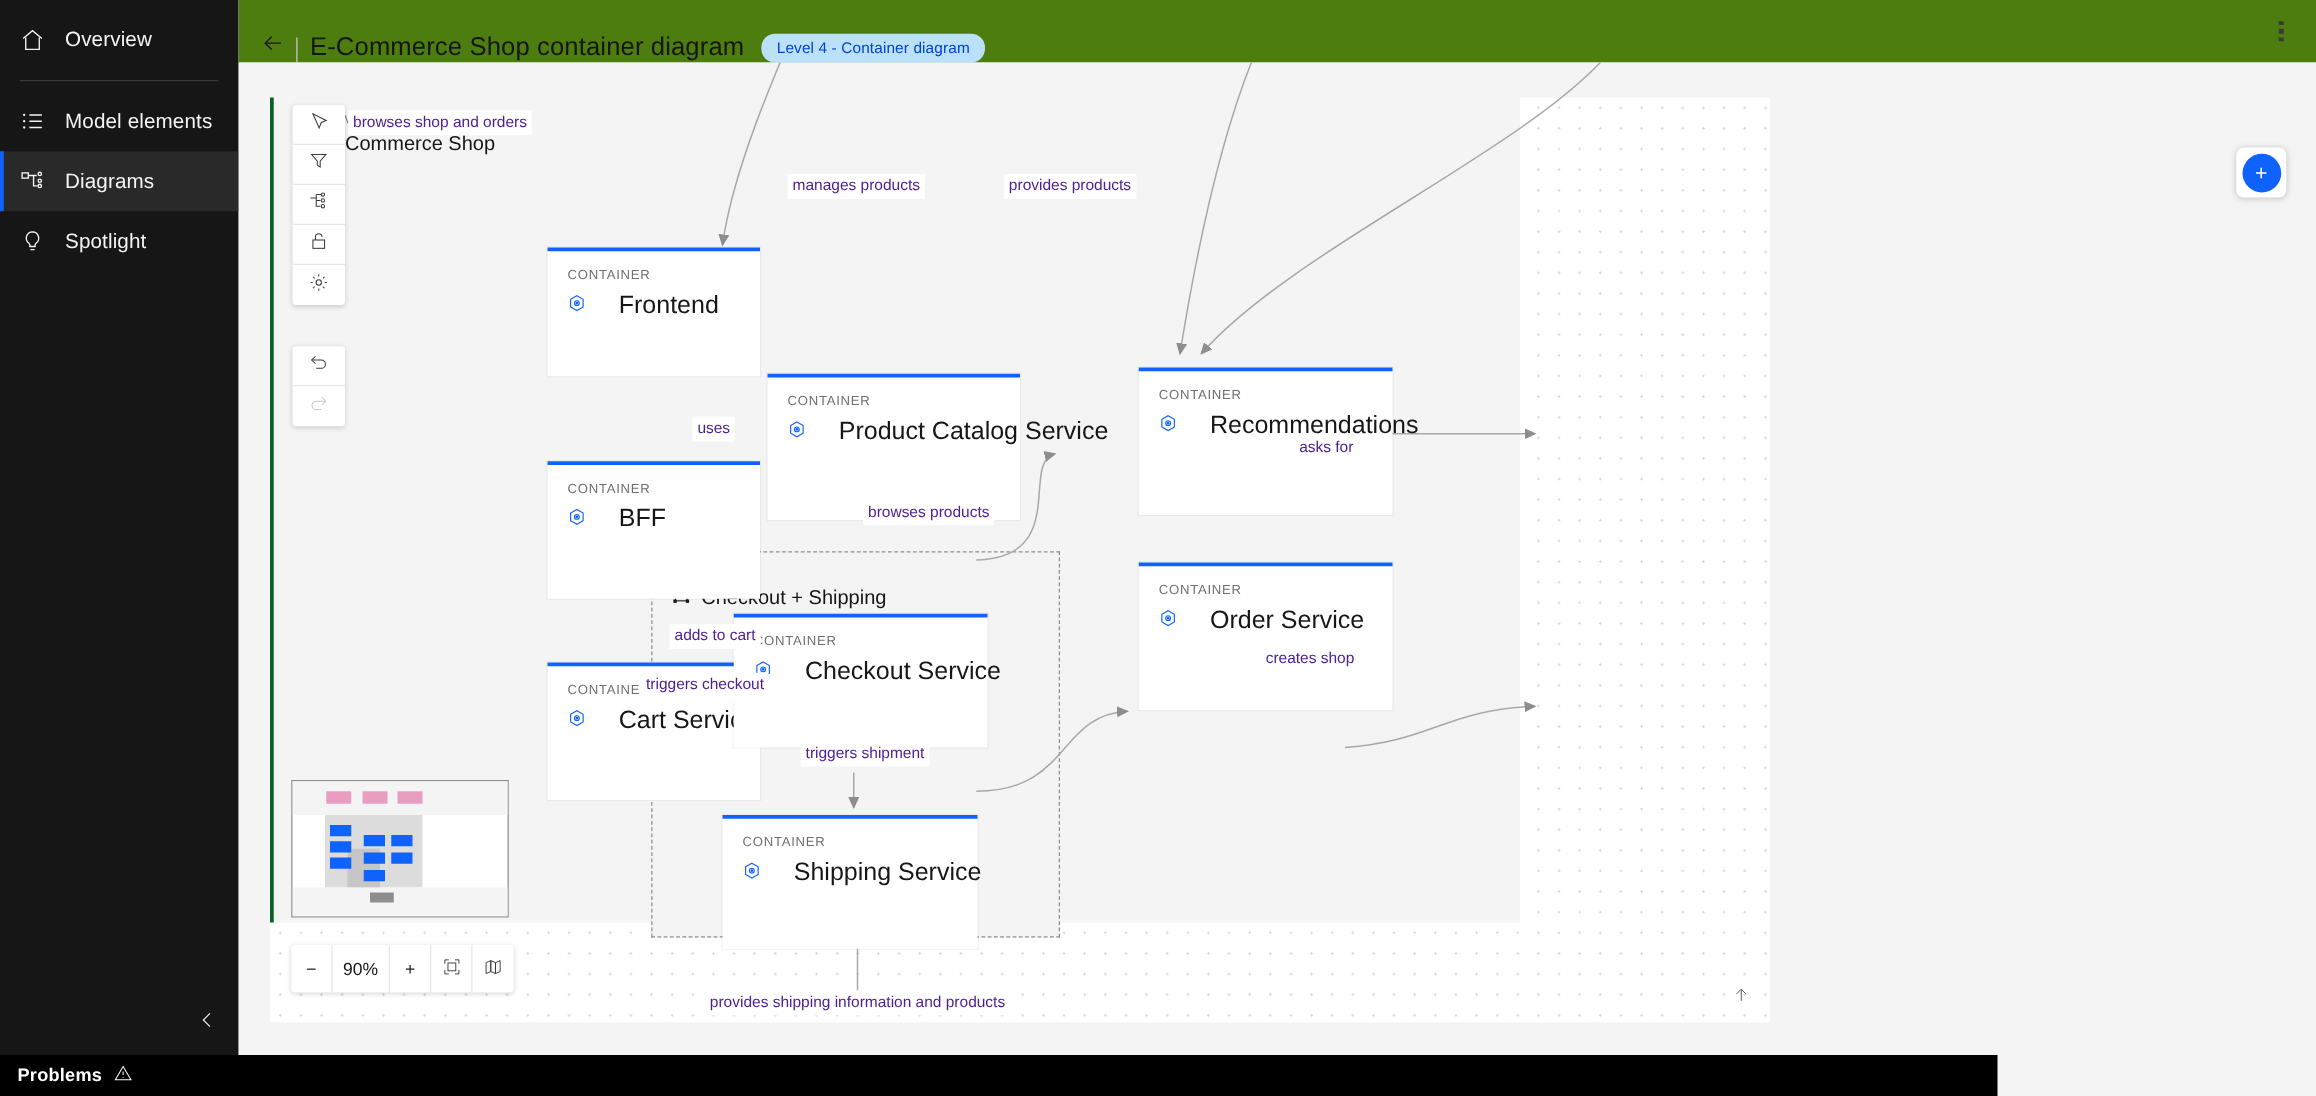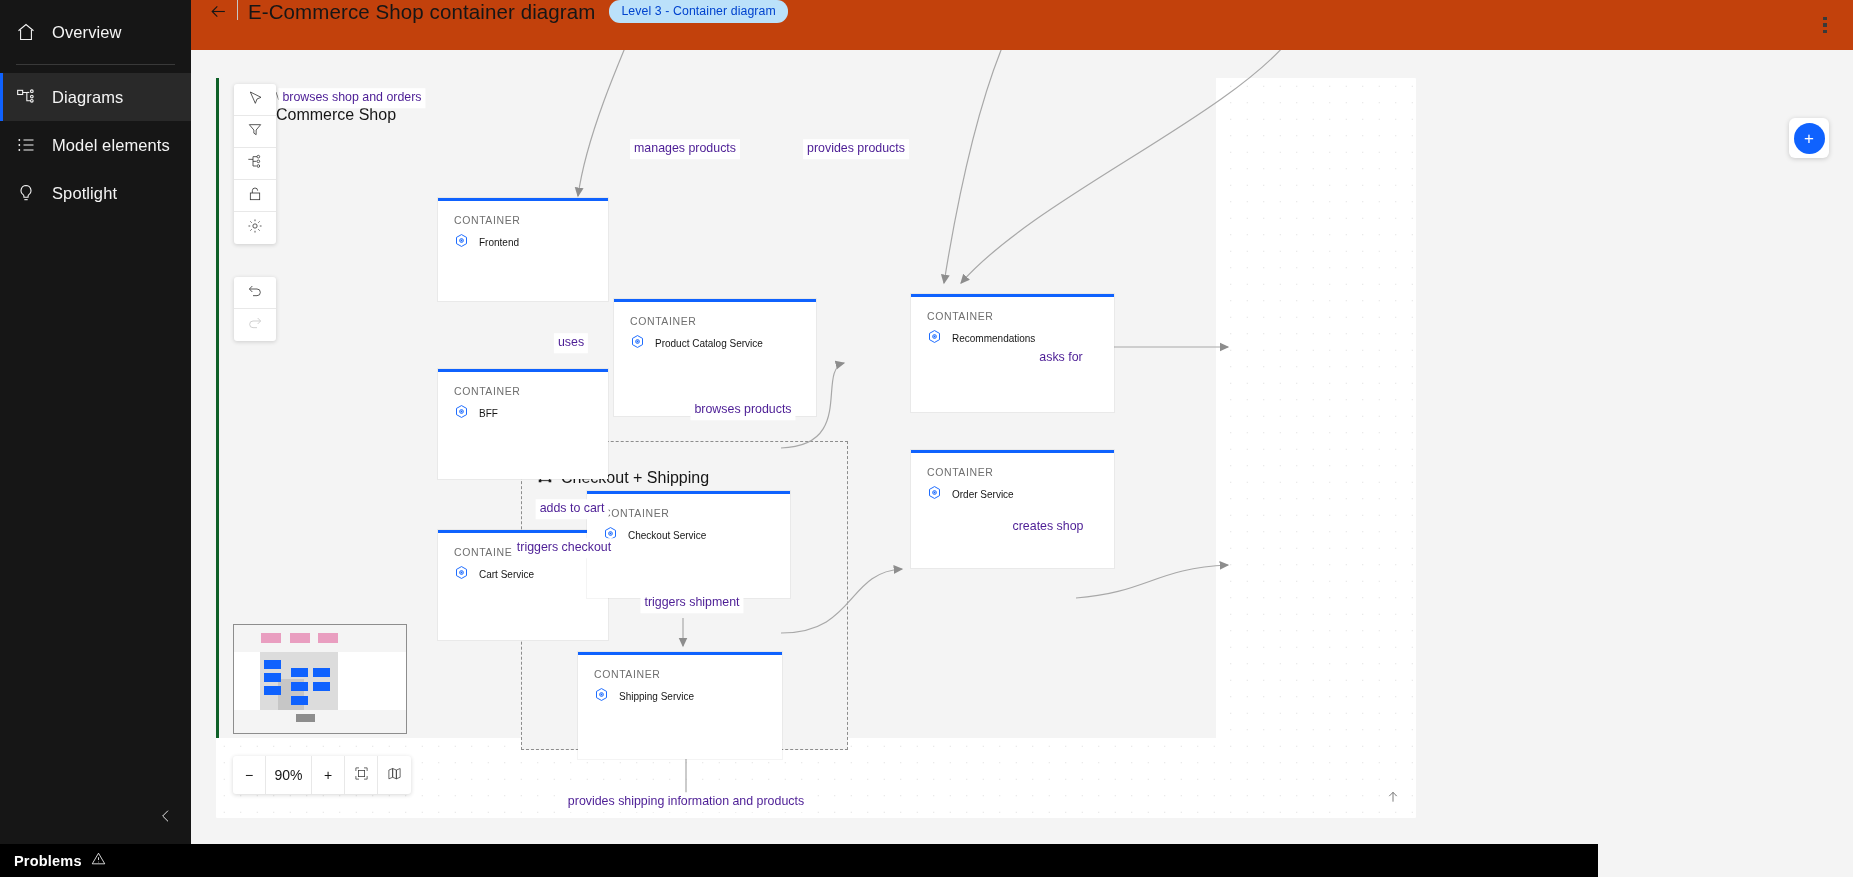--- a/index.html
+++ b/index.html
@@ -58,22 +58,22 @@
     gap: 9px;
     z-index: 40;
   }
   .statusbar .sb-label { color: #ffffff; font-size: 14.5px; font-weight: bold; letter-spacing: .2px; }
   .statusbar .sb-icon svg { width: 15px; height: 15px; stroke: #ffffff; fill: none; stroke-width: 1.3; }
 
   
   .main { flex: 1; position: relative; height: 877px; background: #f4f4f4; }
 
   .topbar {
-    height: 50px; background: #c2410c;
-    display: flex; align-items: flex-start;
+    height: 50px; background: #4d7c0f;
+    display: flex; align-items: flex-end;
     padding: 0 18px 0 14px;
     position: relative;
   }
   .back-btn { width: 26px; height: 26px; display: flex; align-items: center; justify-content: center; cursor: pointer; }
   .back-btn svg { width: 19px; height: 19px; stroke: #161616; fill: none; stroke-width: 1.4; }
   .tb-divider { width: 1px; height: 20px; background: #c6c6c6; margin: 0 10px 0 6px; }
   .doc-title { font-size: 20.5px; color: #161616; letter-spacing: .1px; }
   .level-badge {
     margin-left: 14px;
     background: #bbe1fa;
@@ -117,21 +117,21 @@
 
   
   .node {
     position: absolute;
     background: #ffffff;
     border-top: 3.5px solid #0f62fe;
     box-shadow: 0 0 0 1px rgba(0,0,0,0.045);
   }
   .node-kind { font-size: 10.5px; letter-spacing: .6px; color: #6f6f6f; padding: 13px 0 0 16px; }
   .node-head { display: flex; align-items: center; gap: 10px; padding: 7px 0 0 16px; }
-  .node-name { font-size: 10px; color: #161616; white-space: nowrap; }
+  .node-name { font-size: 20px; color: #161616; white-space: nowrap; margin-left: 16px; }
 
   .edge-label {
     position: absolute;
     background: #ffffff;
     color: #4c1d95;
     font-size: 12.4px;
     padding: 2px 4px;
     white-space: nowrap;
     transform: translate(-50%, -50%);
     line-height: 1.25;
@@ -213,50 +213,50 @@
         <span class="nav-icon">
           <svg viewBox="0 0 24 24">
               <path d="M3 10.5 12 3l9 7.5"></path>
               <path d="M5.5 9.5V21h13V9.5"></path>
             </svg>
         </span>
         <span class="nav-label">Overview</span>
       </div>
 
       <div class="nav-sep"></div>
+
+      <div class="nav-item">
+        <span class="nav-icon">
+          <svg viewBox="0 0 24 24">
+              <circle cx="4" cy="6" r="1.1" fill="#f4f4f4" stroke="none"></circle>
+              <circle cx="4" cy="12" r="1.1" fill="#f4f4f4" stroke="none"></circle>
+              <circle cx="4" cy="18" r="1.1" fill="#f4f4f4" stroke="none"></circle>
+              <path d="M9 6h12M9 12h12M9 18h12"></path>
+            </svg>
+        </span>
+        <span class="nav-label">Model elements</span>
+      </div>
 
       <div class="nav-item active">
         <span class="nav-icon">
           <svg viewBox="0 0 24 24">
               <rect x="2" y="4" width="6" height="5"></rect>
               <path d="M8 6.5h5v10h4"></path>
               <path d="M13 6.5h3"></path>
               <circle cx="19" cy="5" r="1.6"></circle>
               <circle cx="19" cy="11.5" r="1.6"></circle>
               <circle cx="19" cy="16.5" r="1.6"></circle>
             </svg>
         </span>
         <span class="nav-label">Diagrams</span>
       </div>
 
       <div class="nav-item">
         <span class="nav-icon">
           <svg viewBox="0 0 24 24">
-              <circle cx="4" cy="6" r="1.1" fill="#f4f4f4" stroke="none"></circle>
-              <circle cx="4" cy="12" r="1.1" fill="#f4f4f4" stroke="none"></circle>
-              <circle cx="4" cy="18" r="1.1" fill="#f4f4f4" stroke="none"></circle>
-              <path d="M9 6h12M9 12h12M9 18h12"></path>
-            </svg>
-        </span>
-        <span class="nav-label">Model elements</span>
-      </div>
-
-      <div class="nav-item">
-        <span class="nav-icon">
-          <svg viewBox="0 0 24 24">
               <path d="M12 3a6 6 0 0 0-3.4 10.9c.6.5.9 1.2.9 2V17h5v-1.1c0-.8.3-1.5.9-2A6 6 0 0 0 12 3Z"></path>
               <path d="M10 20h4"></path>
             </svg>
         </span>
         <span class="nav-label">Spotlight</span>
       </div>
 
     </div>
 
     <div class="sidebar-collapse">
@@ -274,21 +274,21 @@
       <div class="back-btn">
         <span>
           <svg viewBox="0 0 24 24">
               <path d="M20 12H4.5"></path>
               <path d="M10.5 5.5 4 12l6.5 6.5"></path>
             </svg>
         </span>
       </div>
       <div class="tb-divider"></div>
       <div class="doc-title">E-Commerce Shop container diagram</div>
-      <div class="level-badge">Level 3 - Container diagram</div>
+      <div class="level-badge">Level 4 - Container diagram</div>
       <div class="kebab">
         <i></i>
           <i></i>
           <i></i>
       </div>
     </header>
 
     <div class="canvas-wrap">
 
       <div class="canvas">

